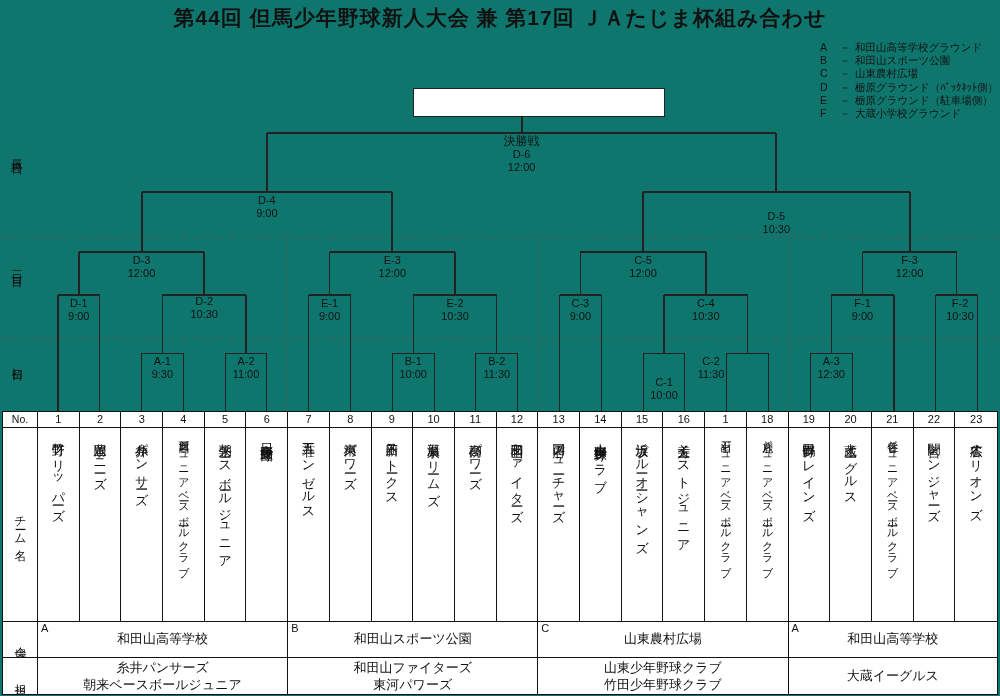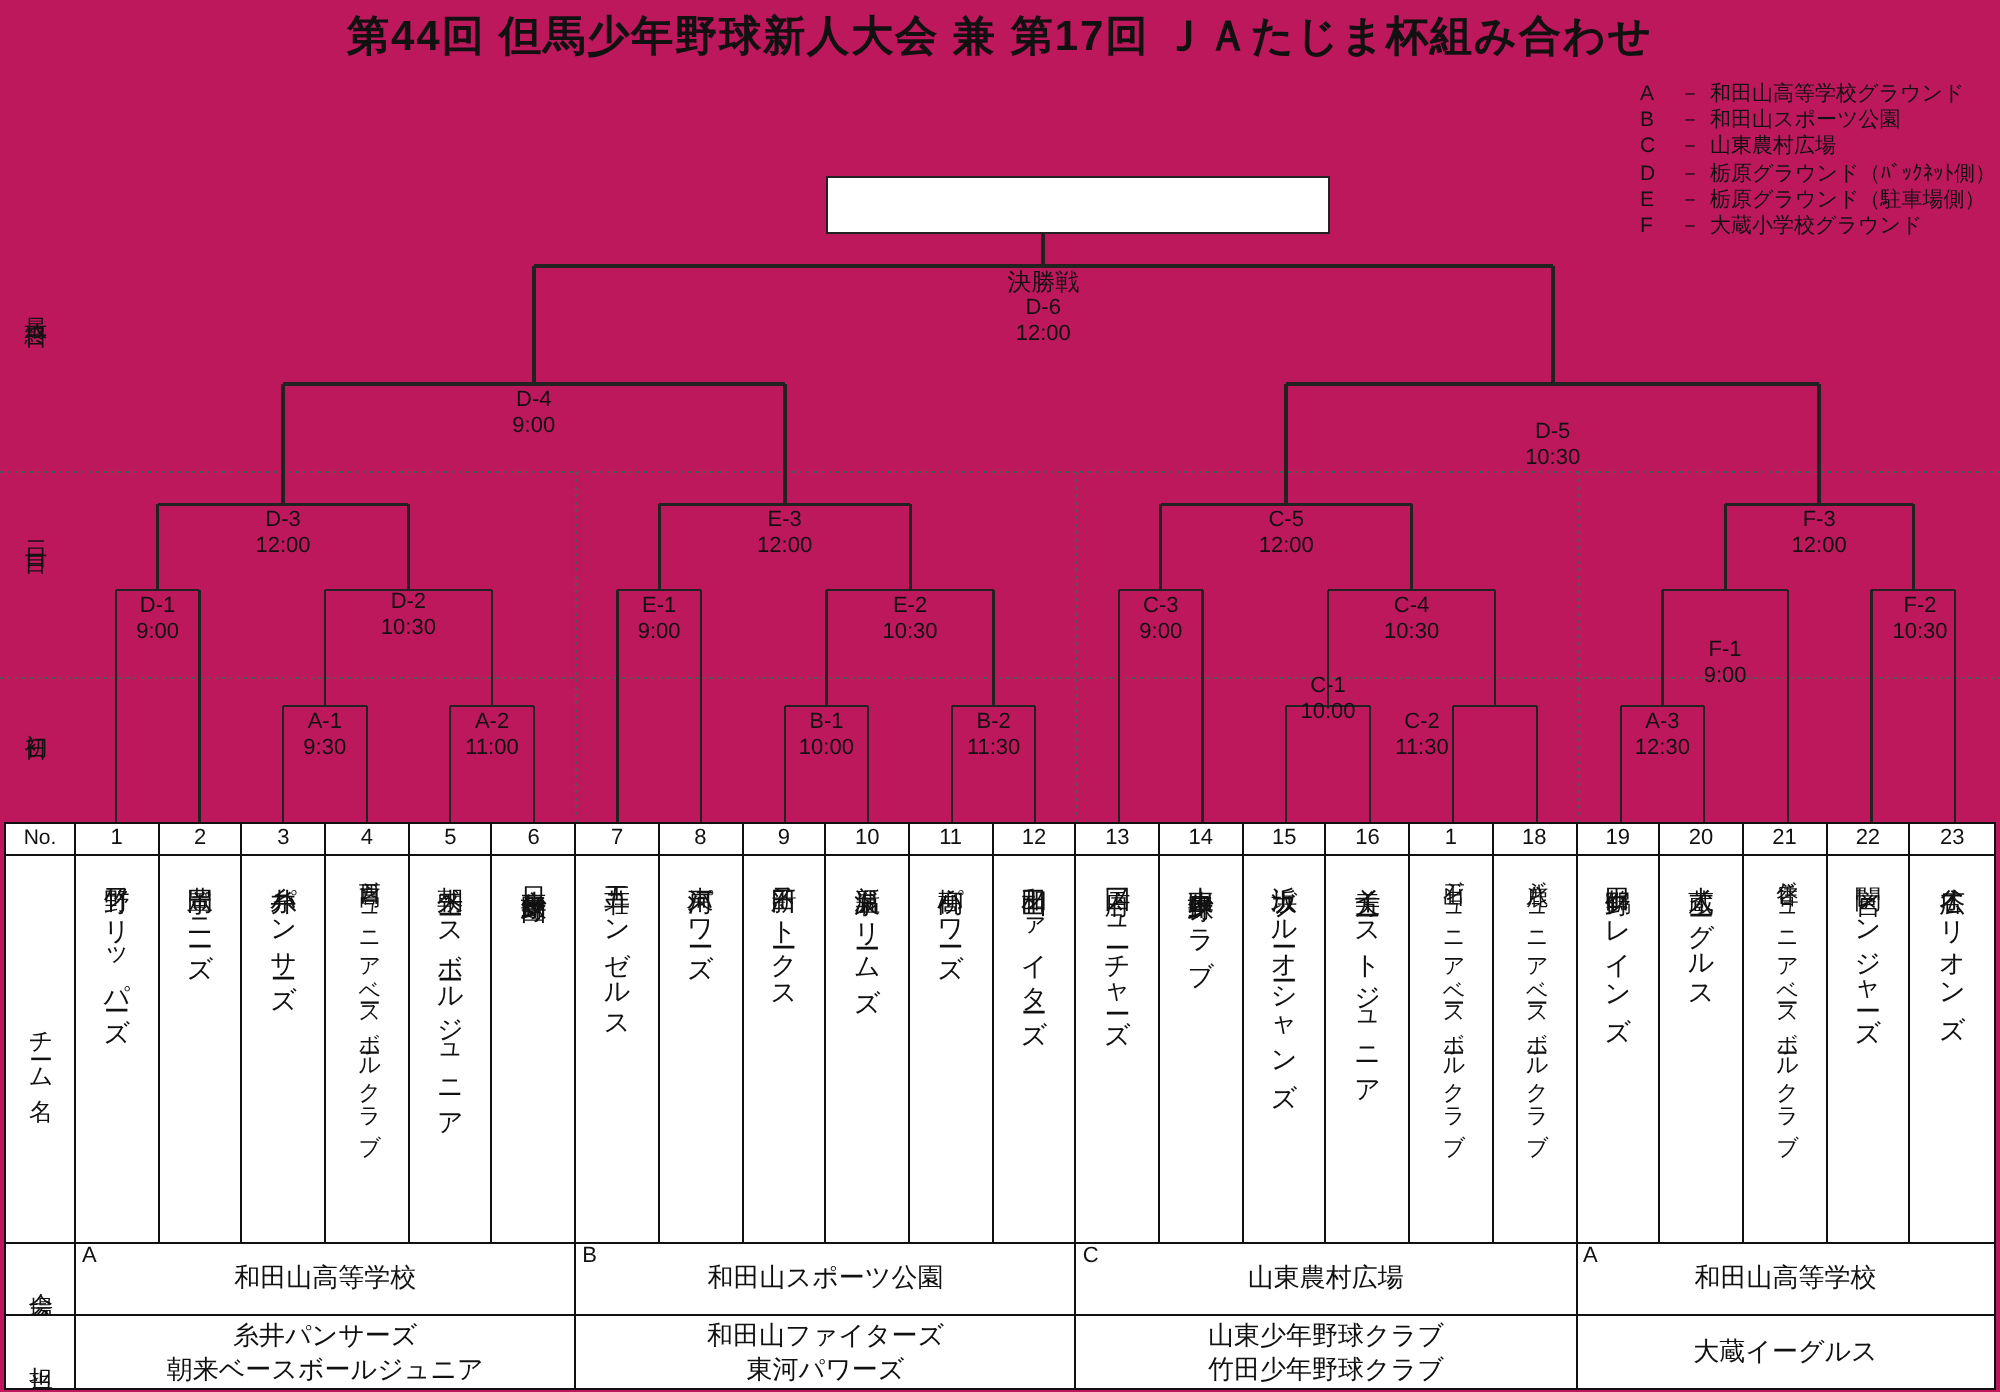--- a/index.html
+++ b/index.html
@@ -1,18 +1,18 @@
 <!DOCTYPE html>
 <html><head>
 <meta charset="utf-8">
 <style>
   *{margin:0;padding:0;box-sizing:border-box}
   html,body{background:#fff}
   body{font-family:"Liberation Sans","DejaVu Sans",sans-serif;color:#111}
-  .sheet{position:relative;width:1000px;height:696px;background:#be185d;overflow:hidden}
+  .sheet{position:relative;width:1000px;height:696px;background:#0f766e;overflow:hidden}
   .title{position:absolute;top:4px;left:0;width:100%;text-align:center;
          font-size:21px;font-weight:bold;letter-spacing:1px;white-space:nowrap}
   .legend{position:absolute;left:820px;top:41px;font-size:10.5px;line-height:13.2px}
   .legend-row{display:flex;white-space:nowrap}
   .legend-code{width:15px}
   .legend-sep{width:20px;text-align:center}
   .day-label{position:absolute;left:9px;writing-mode:vertical-rl;font-size:11.5px;letter-spacing:3px}
   svg.bracket{position:absolute;left:0;top:0}
   .match-label{position:absolute;width:80px;text-align:center;font-size:11px;line-height:13px;white-space:nowrap}
   .final-name{font-size:12px}
@@ -195,41 +195,41 @@
         <div>12:00</div>
       </div>
       <div class="match-label" style="left: 226.9px; top: 194px;">
         <div>D-4</div>
         <div>9:00</div>
       </div>
       <div class="match-label" style="left: 540.4px; top: 297px;">
         <div>C-3</div>
         <div>9:00</div>
       </div>
-      <div class="match-label" style="left: 624px; top: 337px;">
+      <div class="match-label" style="left: 624px; top: 376px;">
         <div>C-1</div>
         <div>10:00</div>
       </div>
       <div class="match-label" style="left: 671px; top: 355px;">
         <div>C-2</div>
         <div>11:30</div>
       </div>
       <div class="match-label" style="left: 665.8px; top: 297px;">
         <div>C-4</div>
         <div>10:30</div>
       </div>
       <div class="match-label" style="left: 603.1px; top: 254px;">
         <div>C-5</div>
         <div>12:00</div>
       </div>
       <div class="match-label" style="left: 791.2px; top: 355px;">
         <div>A-3</div>
         <div>12:30</div>
       </div>
-      <div class="match-label" style="left: 822.55px; top: 297px; margin-top: 22px;">
+      <div class="match-label" style="left: 822.55px; top: 297px;">
         <div>F-1</div>
         <div>9:00</div>
       </div>
       <div class="match-label" style="left: 920px; top: 297px;">
         <div>F-2</div>
         <div>10:30</div>
       </div>
       <div class="match-label" style="left: 869.575px; top: 254px;">
         <div>F-3</div>
         <div>12:00</div>

